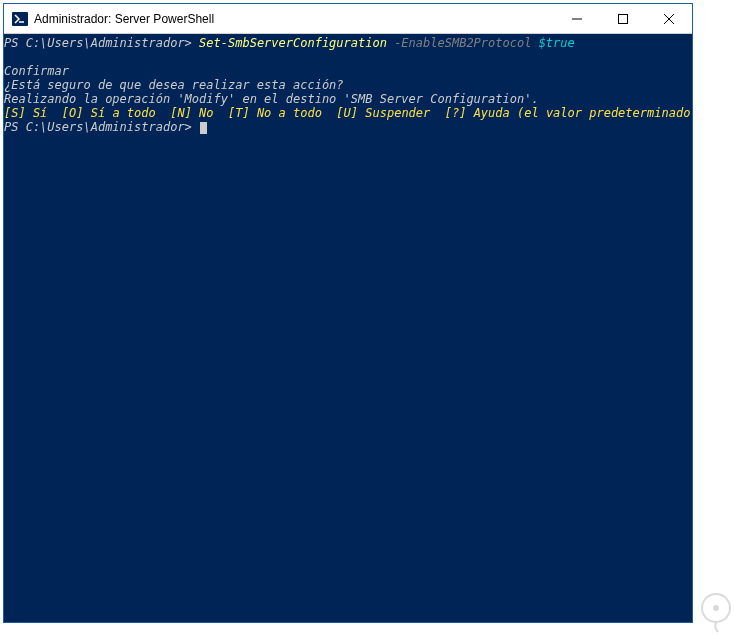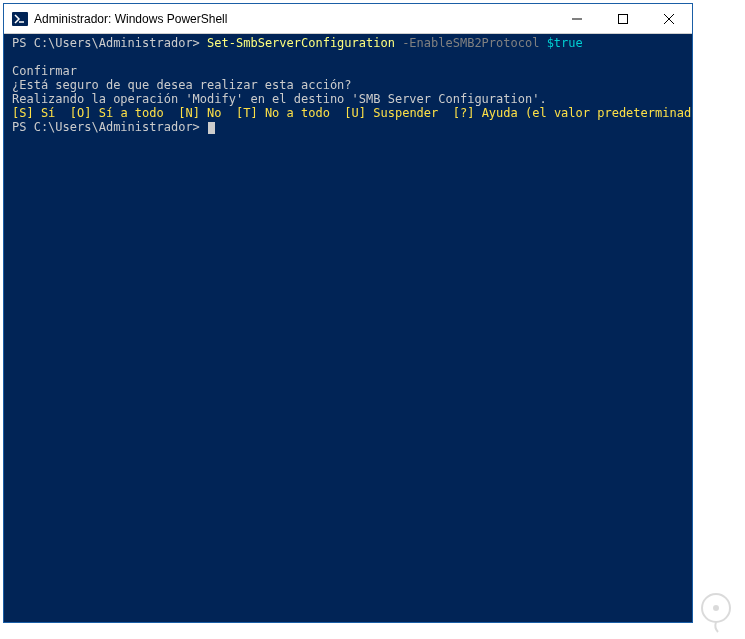--- a/index.html
+++ b/index.html
@@ -74,27 +74,28 @@
     }
     
     .titlebar-btn svg {
       width: 10px;
       height: 10px;
     }
     
     .terminal {
       flex: 1;
       background: #012456;
-      padding: 2px 8px;
+      padding: 2px 0;
       font-family: 'Consolas', 'Lucida Console', monospace;
       font-size: 12px;
       line-height: 14px;
       color: #cccccc;
       overflow: hidden;
       white-space: pre;
+      font-style: italic;
     }
     
     .line {
       display: block;
     }
     
     .prompt-ps {
       color: #cccccc;
     }
     
@@ -138,21 +139,21 @@
 <div class="window">
 
   <div class="titlebar">
     <span class="titlebar-icon">
       <svg viewBox="0 0 16 16">
         <rect x="0" y="1" width="16" height="14" rx="1" fill="#012456"></rect>
         <path d="M3 4 L7 8 L3 12" stroke="#fff" stroke-width="1.5" fill="none"></path>
         <line x1="7" y1="11" x2="12" y2="11" stroke="#fff" stroke-width="1.5"></line>
       </svg>
     </span>
-    <span class="titlebar-text">Administrador: Windows PowerShell</span>
+    <span class="titlebar-text">Administrador: Server PowerShell</span>
     <div class="titlebar-controls">
       <div class="titlebar-btn">
         <svg viewBox="0 0 10 10">
             <line x1="0" y1="5" x2="10" y2="5" stroke="#000" stroke-width="1"></line>
           </svg>
       </div>
       <div class="titlebar-btn">
         <svg viewBox="0 0 10 10">
             <rect x="0.5" y="0.5" width="9" height="9" stroke="#000" stroke-width="1" fill="none"></rect>
           </svg>

